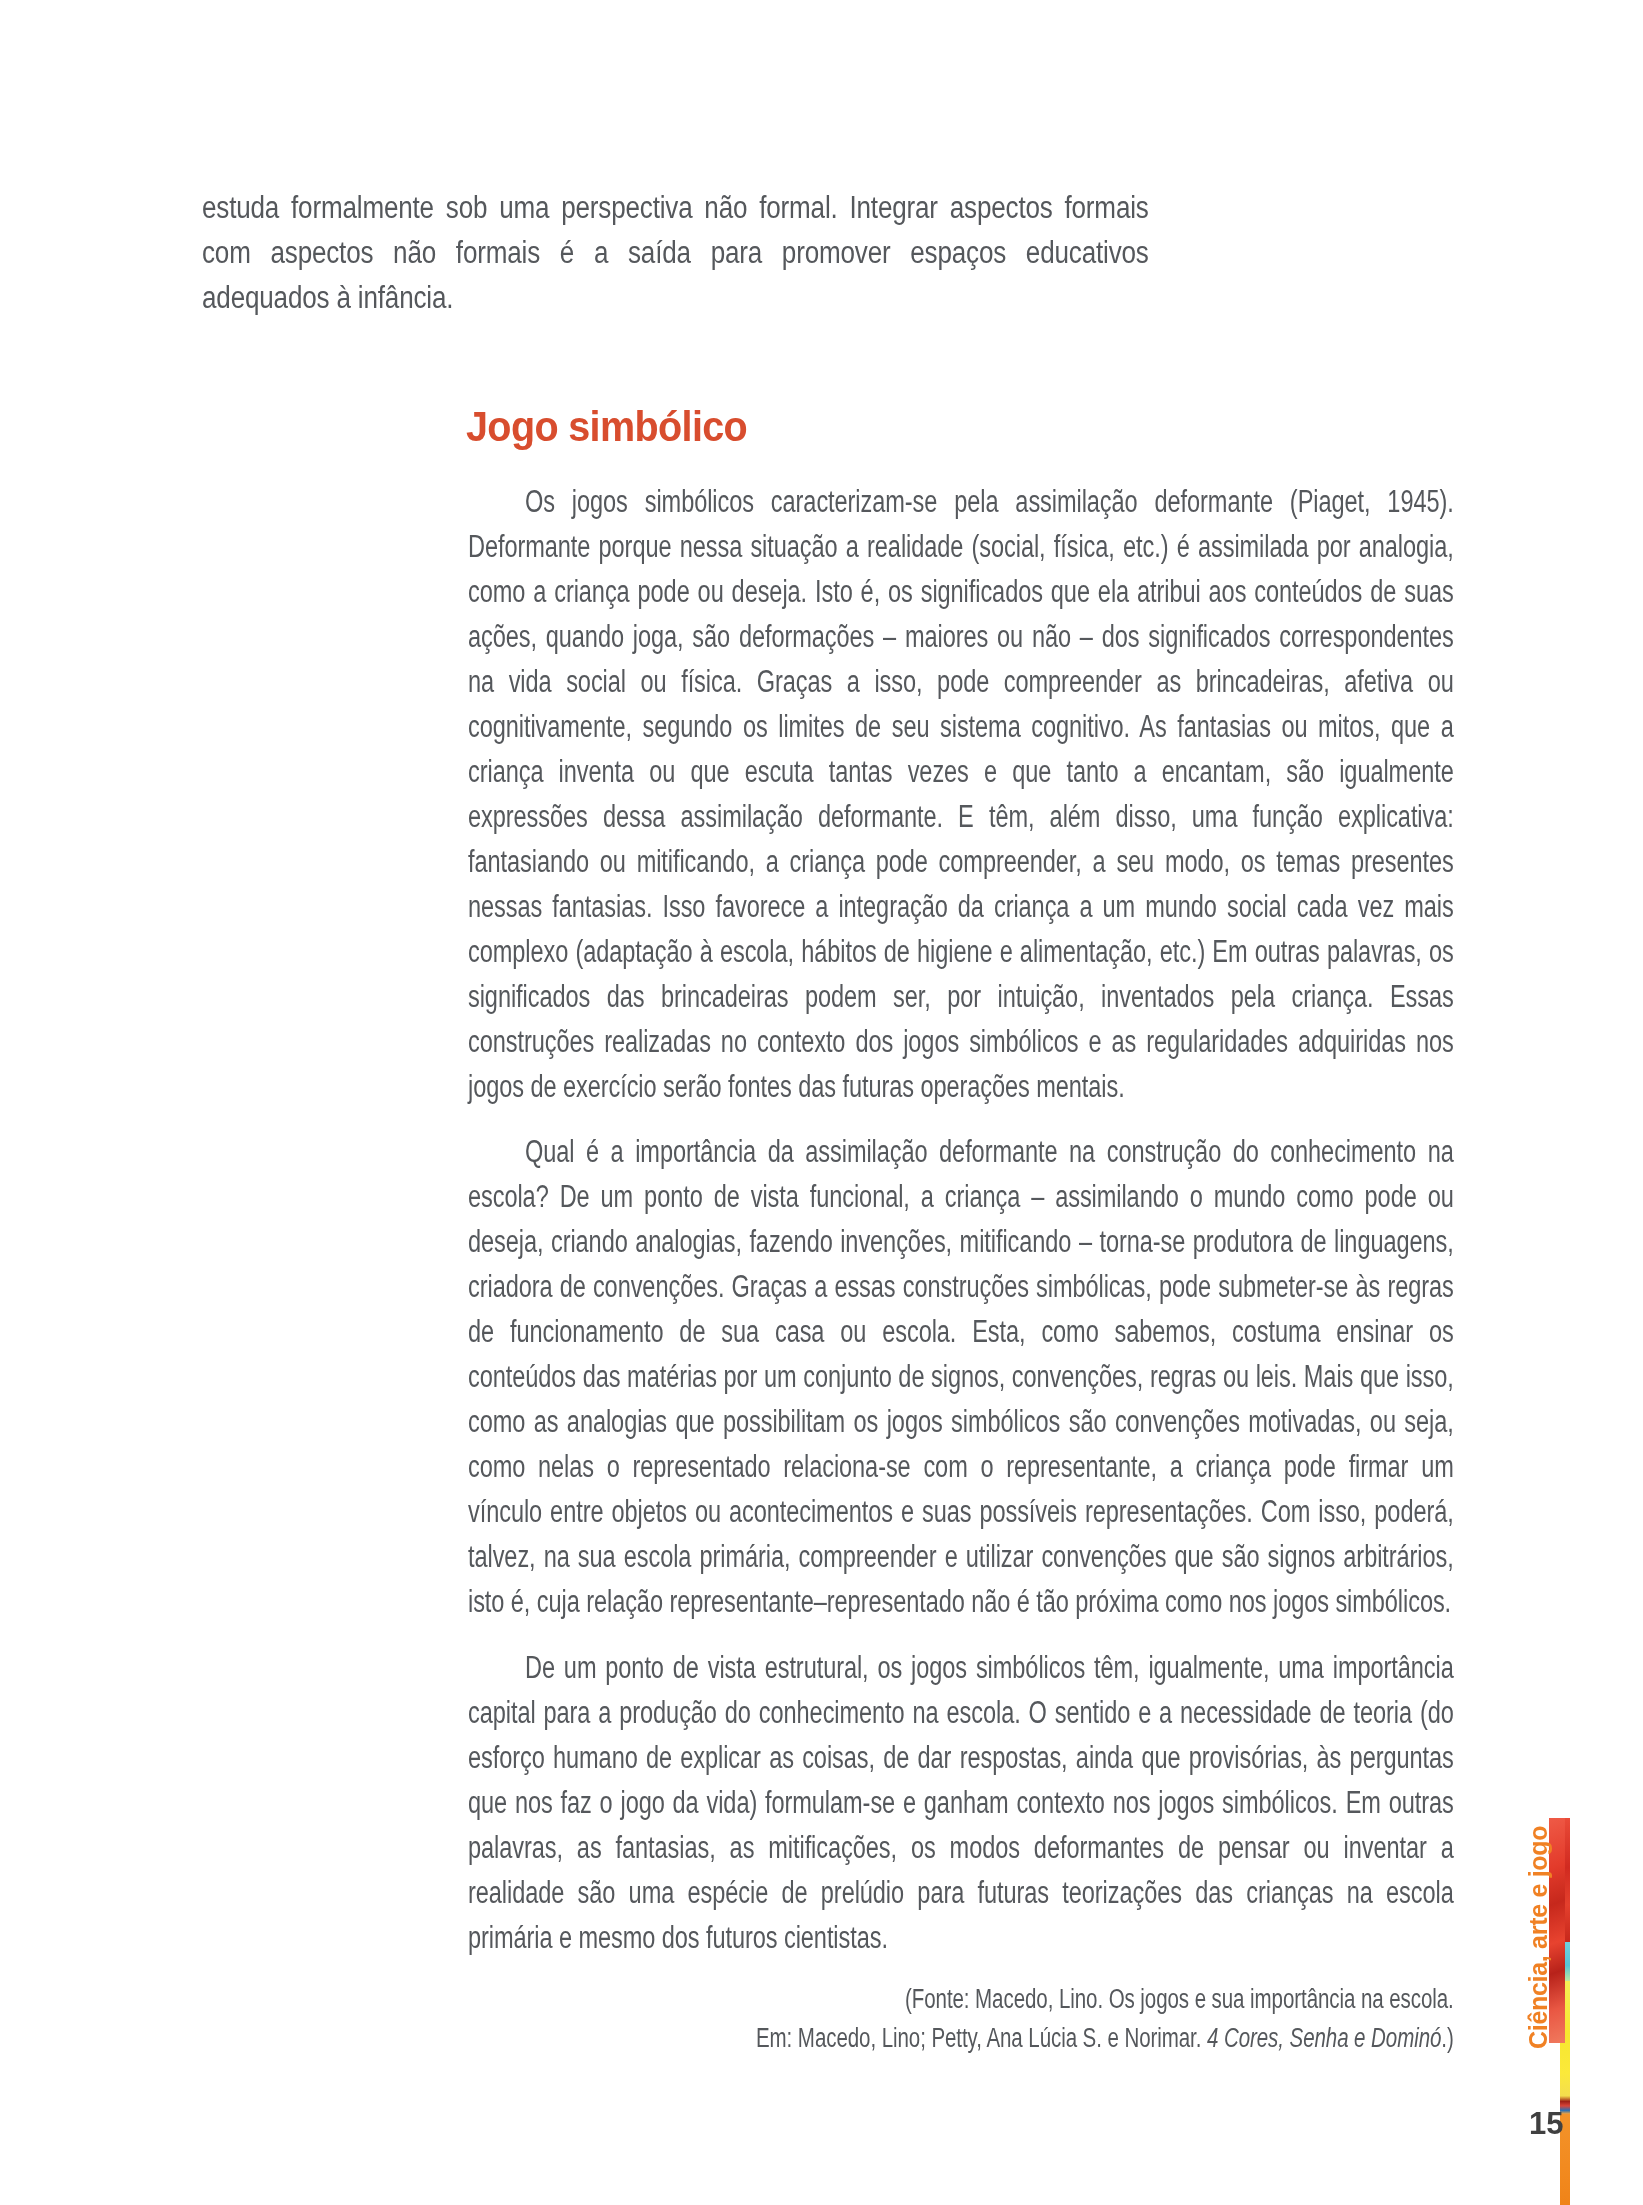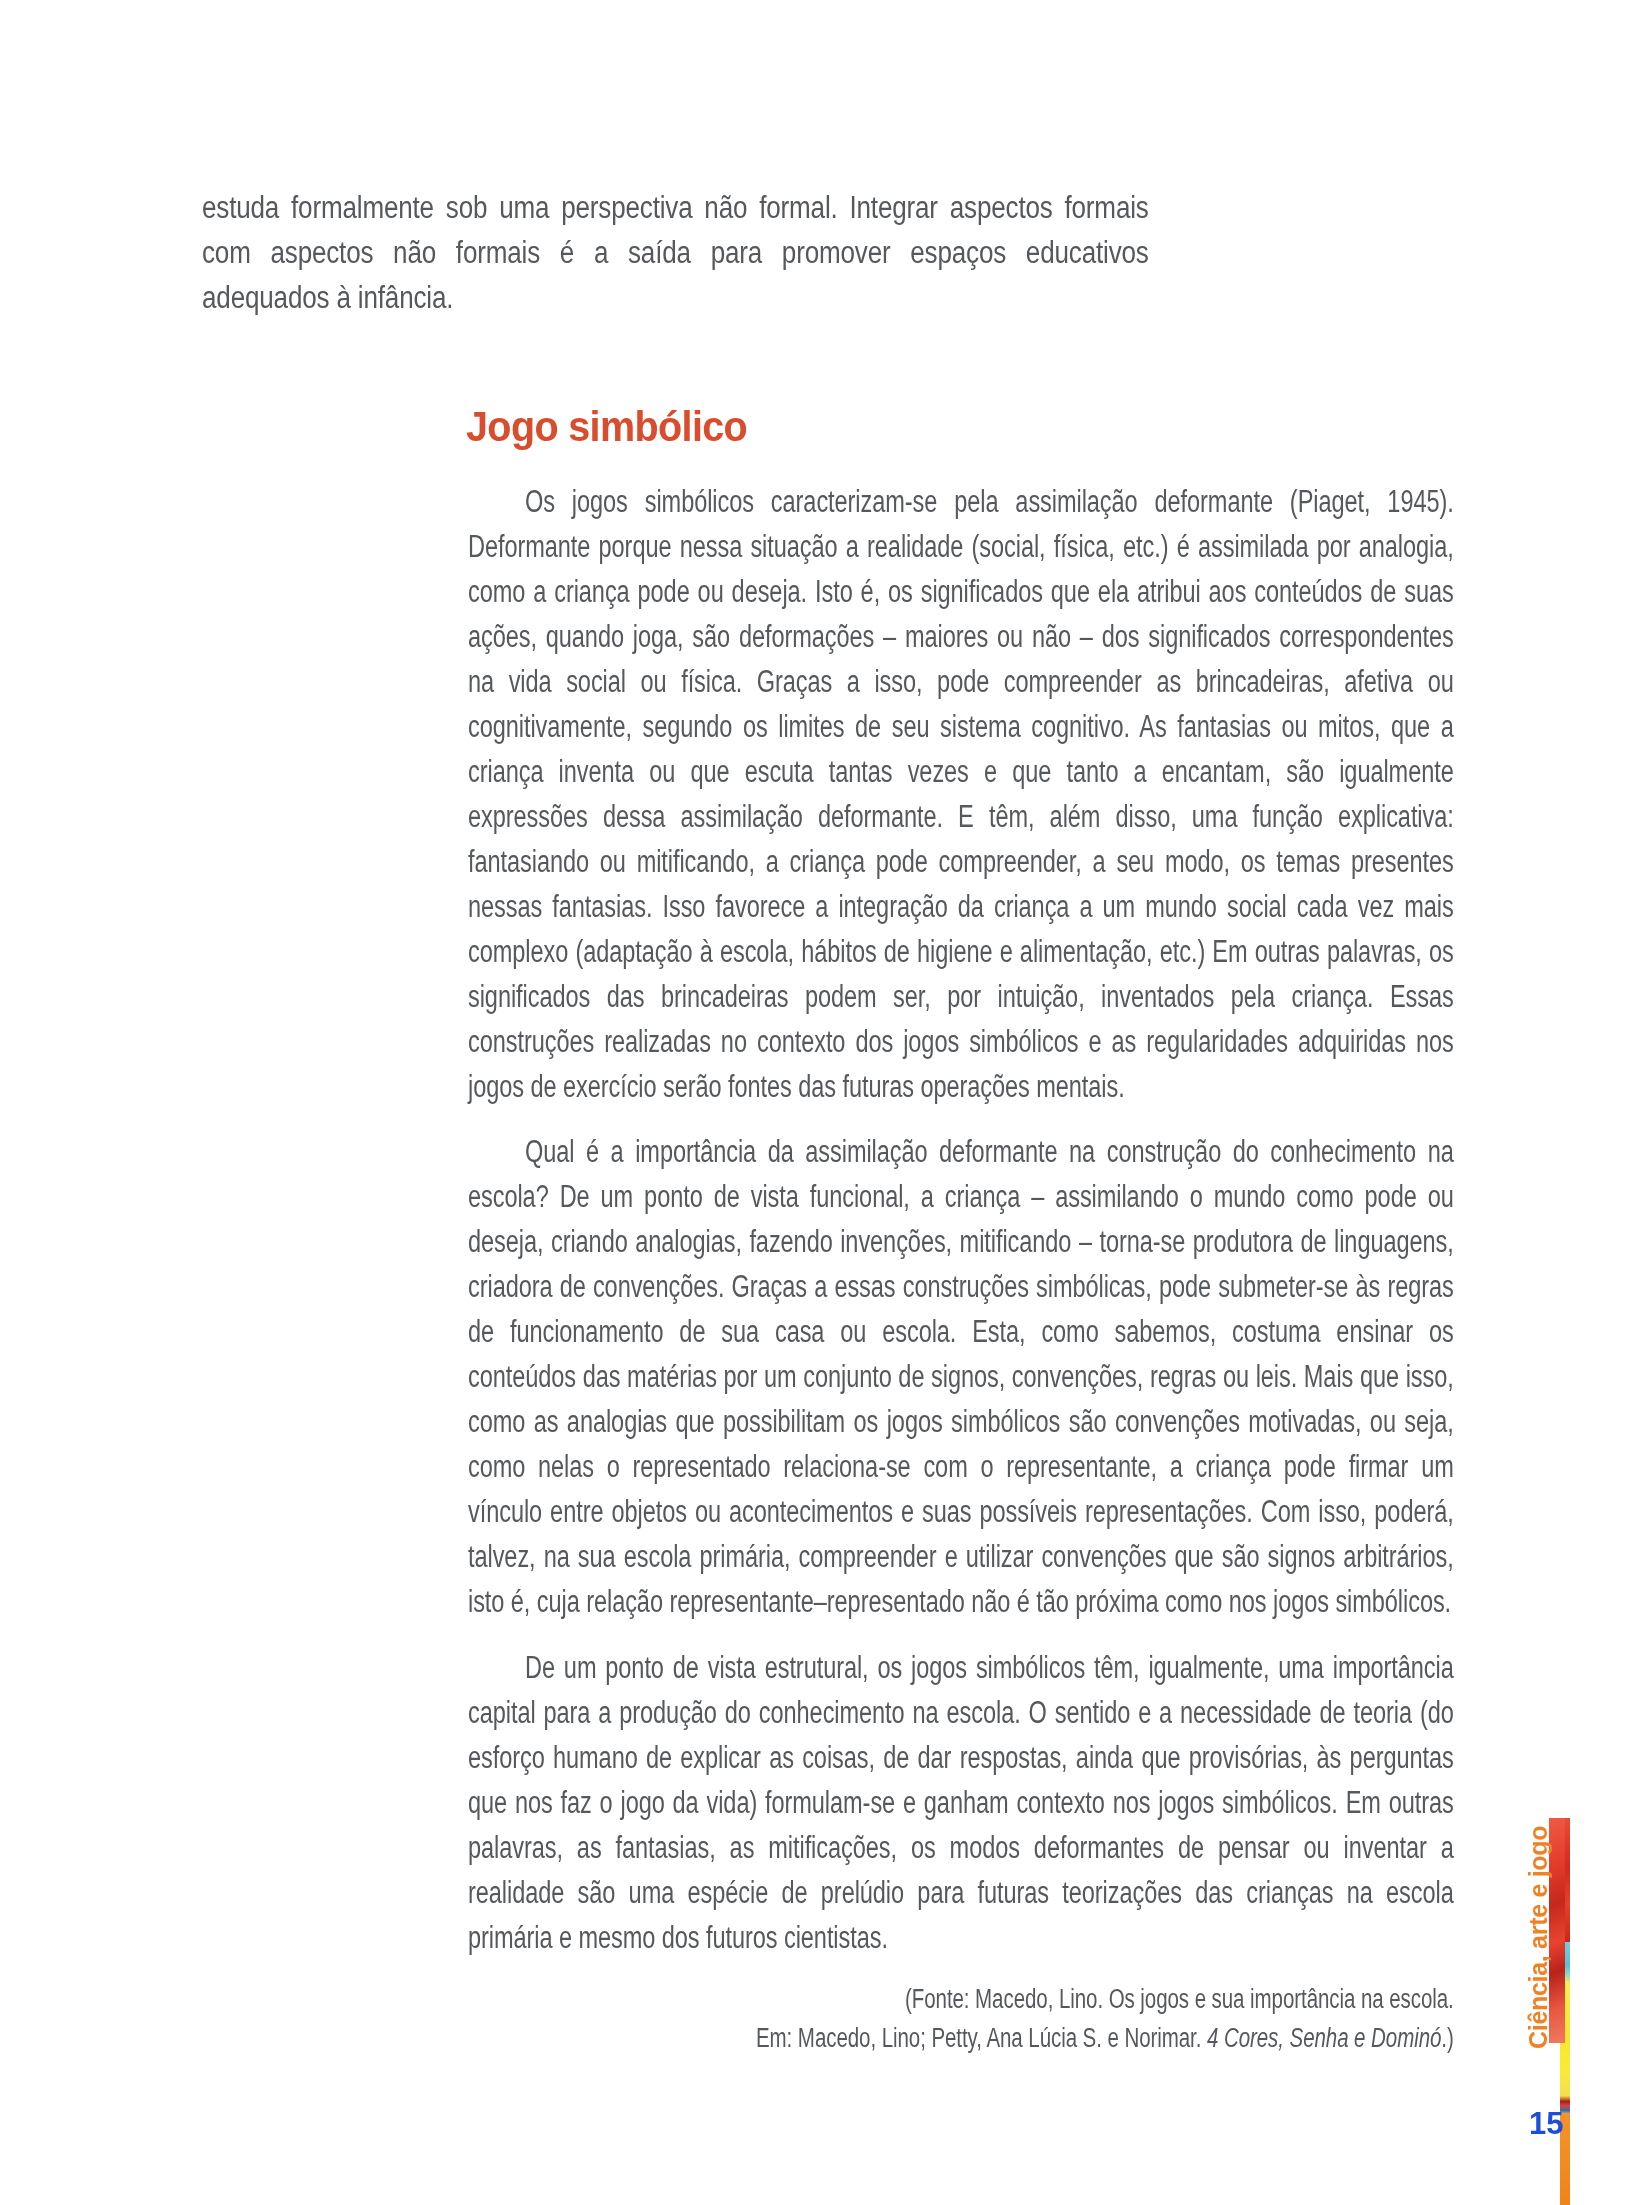--- a/index.html
+++ b/index.html
@@ -75,21 +75,21 @@
     width:16.3px; height:225px;
     background:
       linear-gradient(160deg,
         #ef5a46 0%, #e33b2b 22%, #c6281c 38%,
         #e8432f 55%, #b7221a 68%, #e95743 84%, #f07a5e 100%);
   }
 
   
   .page-number {
     position:absolute; left:1529px; top:2106px;
-    font-size:31px; font-weight:bold; color:#1d4ed8;
+    font-size:31px; font-weight:bold; color:#404040;
   }
 </style>
 </head>
 <body>
 
 <div class="page">
 
   <p class="continuation">estuda formalmente sob uma perspectiva não formal. Integrar aspectos formais com aspectos não formais é a saída para promover espaços educativos adequados à infância.</p>
 
   <h1 class="heading">Jogo simbólico</h1>

